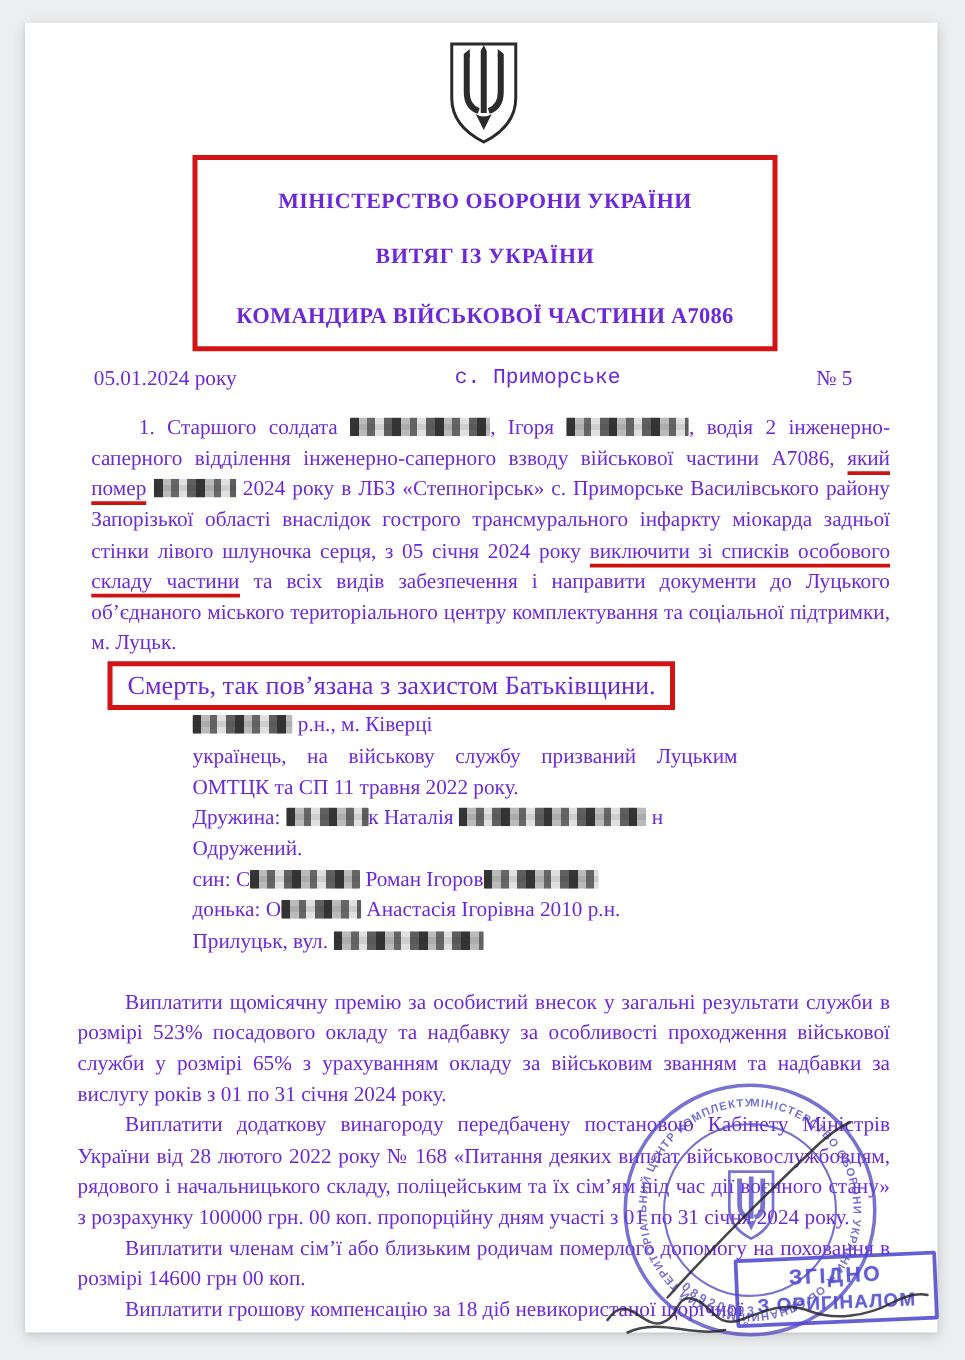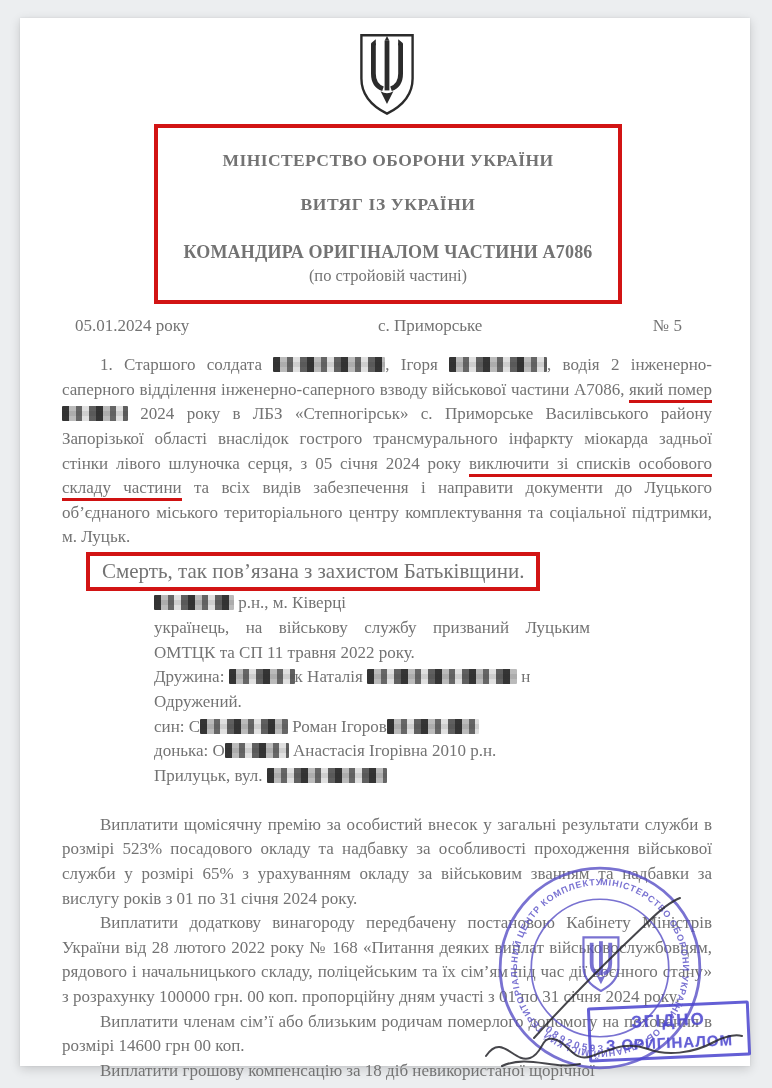--- a/index.html
+++ b/index.html
@@ -9,45 +9,45 @@
     font-family:"Liberation Serif", serif;
     overflow:hidden;position:relative;
   }
   .canvas{position:relative;width:772px;height:1088px;}
   .page{
     position:absolute;left:20px;top:18px;width:730px;height:1048px;
     background:#ffffff;
     box-shadow:0 3px 10px rgba(0,0,0,.16), 0 0 2px rgba(0,0,0,.08);
     box-sizing:border-box;
     padding:12px 38px 0 42px;
-    color:#737373;
+    color:#6d28d9;
   }
   
   .emblem-wrap{text-align:center;height:94px;}
   .emblem-wrap svg{display:inline-block;}
   
   .hdr-box{
     border:4px solid #d21414;
     margin:0 90px 0 92px;
     padding:22px 8px 14px 8px;
     text-align:center;
   }
   .hdr-ministry{font-weight:bold;font-size:17.5px;letter-spacing:.4px;}
   .hdr-title{font-weight:bold;font-size:17.5px;margin-top:23px;letter-spacing:.6px;}
   .hdr-commander{font-weight:bold;font-size:18px;margin-top:27px;letter-spacing:.2px;}
   .hdr-note{font-size:16.5px;margin-top:3px;}
   
   .meta-row{
     display:flex;justify-content:space-between;align-items:flex-start;
     margin-top:12px;padding:0 30px 0 13px;font-size:17px;
   }
-  .meta-place{margin-left:18px;}
+  .meta-place{margin-left:18px;font-family:Liberation Mono, monospace;}
   
   .bodytext{font-size:17px;line-height:1.45;text-align:justify;}
-  .para1{margin:17px 0 0 0;text-indent:38px;}
+  .para1{margin:17px 0 0 11px;text-indent:38px;}
   .u-red{
     border-bottom:3px solid #cf1212;
     padding-bottom:1px;
   }
   .redact{
     display:inline-block;vertical-align:-2px;height:15px;border-radius:1px;
     background-image:
       repeating-linear-gradient(90deg, rgba(35,35,35,.92) 0 7px, rgba(130,130,130,.55) 7px 14px, rgba(75,75,75,.85) 14px 20px, rgba(185,185,185,.45) 20px 27px, rgba(55,55,55,.8) 27px 34px),
       repeating-linear-gradient(0deg, rgba(255,255,255,.38) 0 5px, rgba(0,0,0,.12) 5px 10px, rgba(255,255,255,.2) 10px 15px);
   }
@@ -105,22 +105,21 @@
           <path d="M70 16 l-6 -5 v8 z"></path>
           <path d="M47 13 h6 l-3 -6 z"></path>
           <path d="M42 76 l8 16 l8 -16 q-8 5 -16 0 z"></path>
         </g>
       </svg>
     </div>
 
     <div class="hdr-box">
       <div class="hdr-ministry">МІНІСТЕРСТВО ОБОРОНИ УКРАЇНИ</div>
       <div class="hdr-title">ВИТЯГ ІЗ УКРАЇНИ</div>
-      <div class="hdr-commander">КОМАНДИРА ОРИГІНАЛОМ ЧАСТИНИ А7086</div>
-      <div class="hdr-note">(по стройовій частині)</div>
+      <div class="hdr-commander">КОМАНДИРА ВІЙСЬКОВОЇ ЧАСТИНИ А7086</div>
     </div>
 
     <div class="meta-row">
       <span>05.01.2024 року</span>
       <span class="meta-place">с. Приморське</span>
       <span>№ 5</span>
     </div>
 
     <div class="bodytext">
       <p class="para1">1.  Старшого солдата <span class="redact" style="width: 112px;"></span>, Ігоря <span class="redact" style="width: 98px;"></span>, водія 2 інженерно-саперного відділення інженерно-саперного взводу військової частини А7086, <span class="u-red">який помер</span> <span class="redact" style="width: 66px;"></span> 2024 року в ЛБЗ «Степногірськ» с. Приморське Василівського району Запорізької області внаслідок гострого трансмурального інфаркту міокарда задньої стінки лівого шлуночка серця, з 05 січня 2024 року <span class="u-red">виключити зі списків особового складу частини</span> та всіх видів забезпечення і направити документи до Луцького об’єднаного міського територіального центру комплектування та соціальної підтримки, м. Луцьк.</p>

